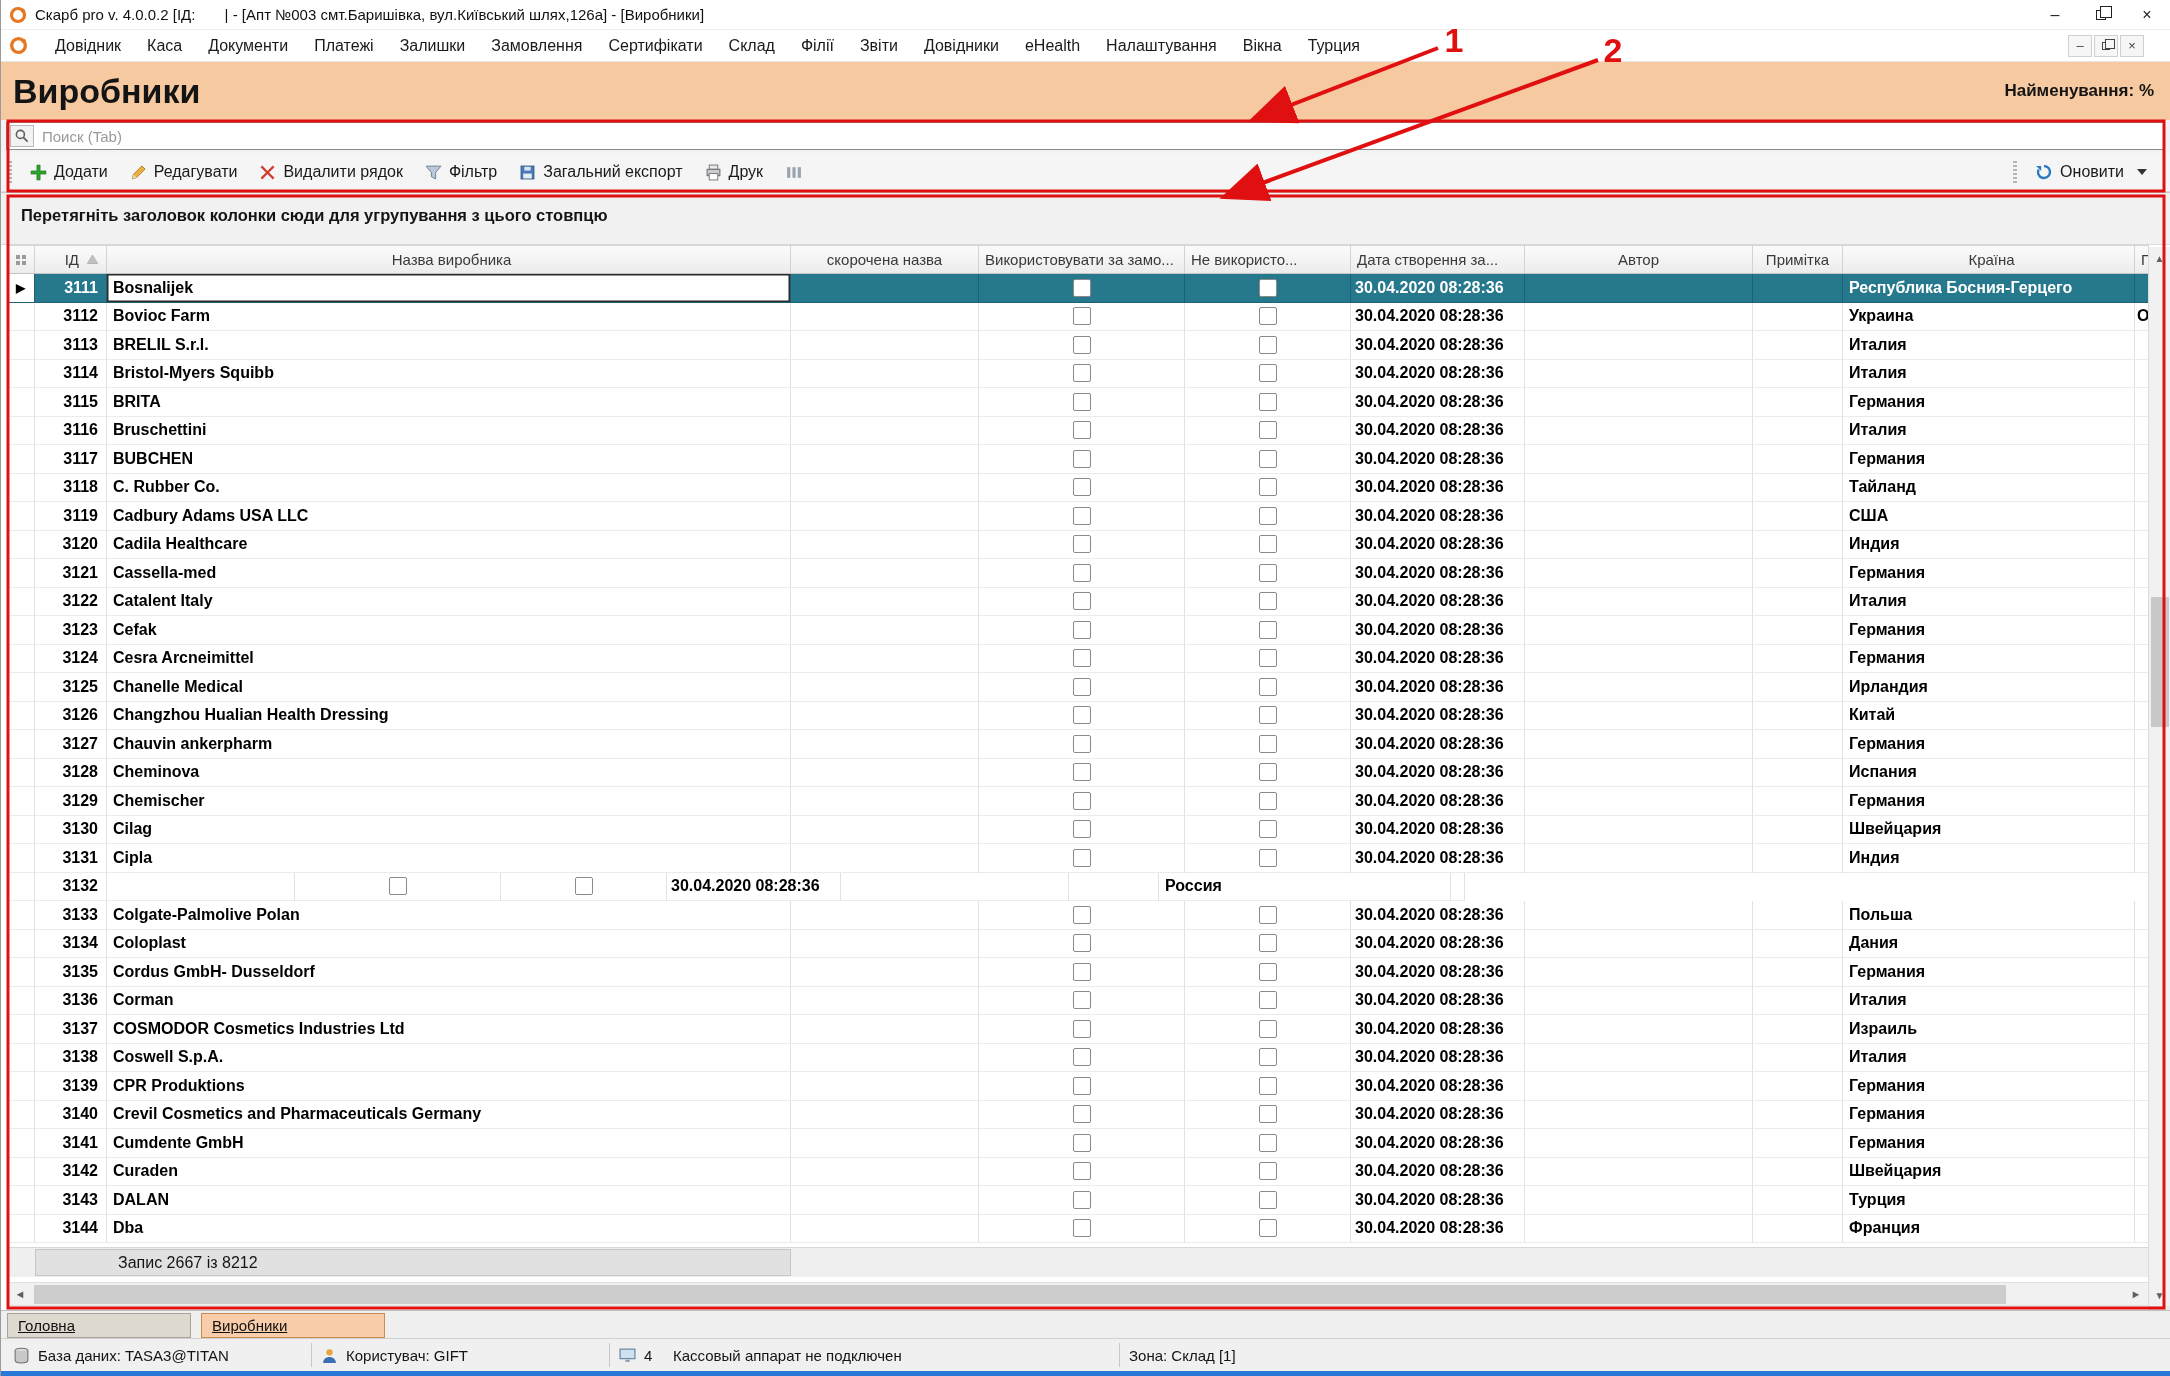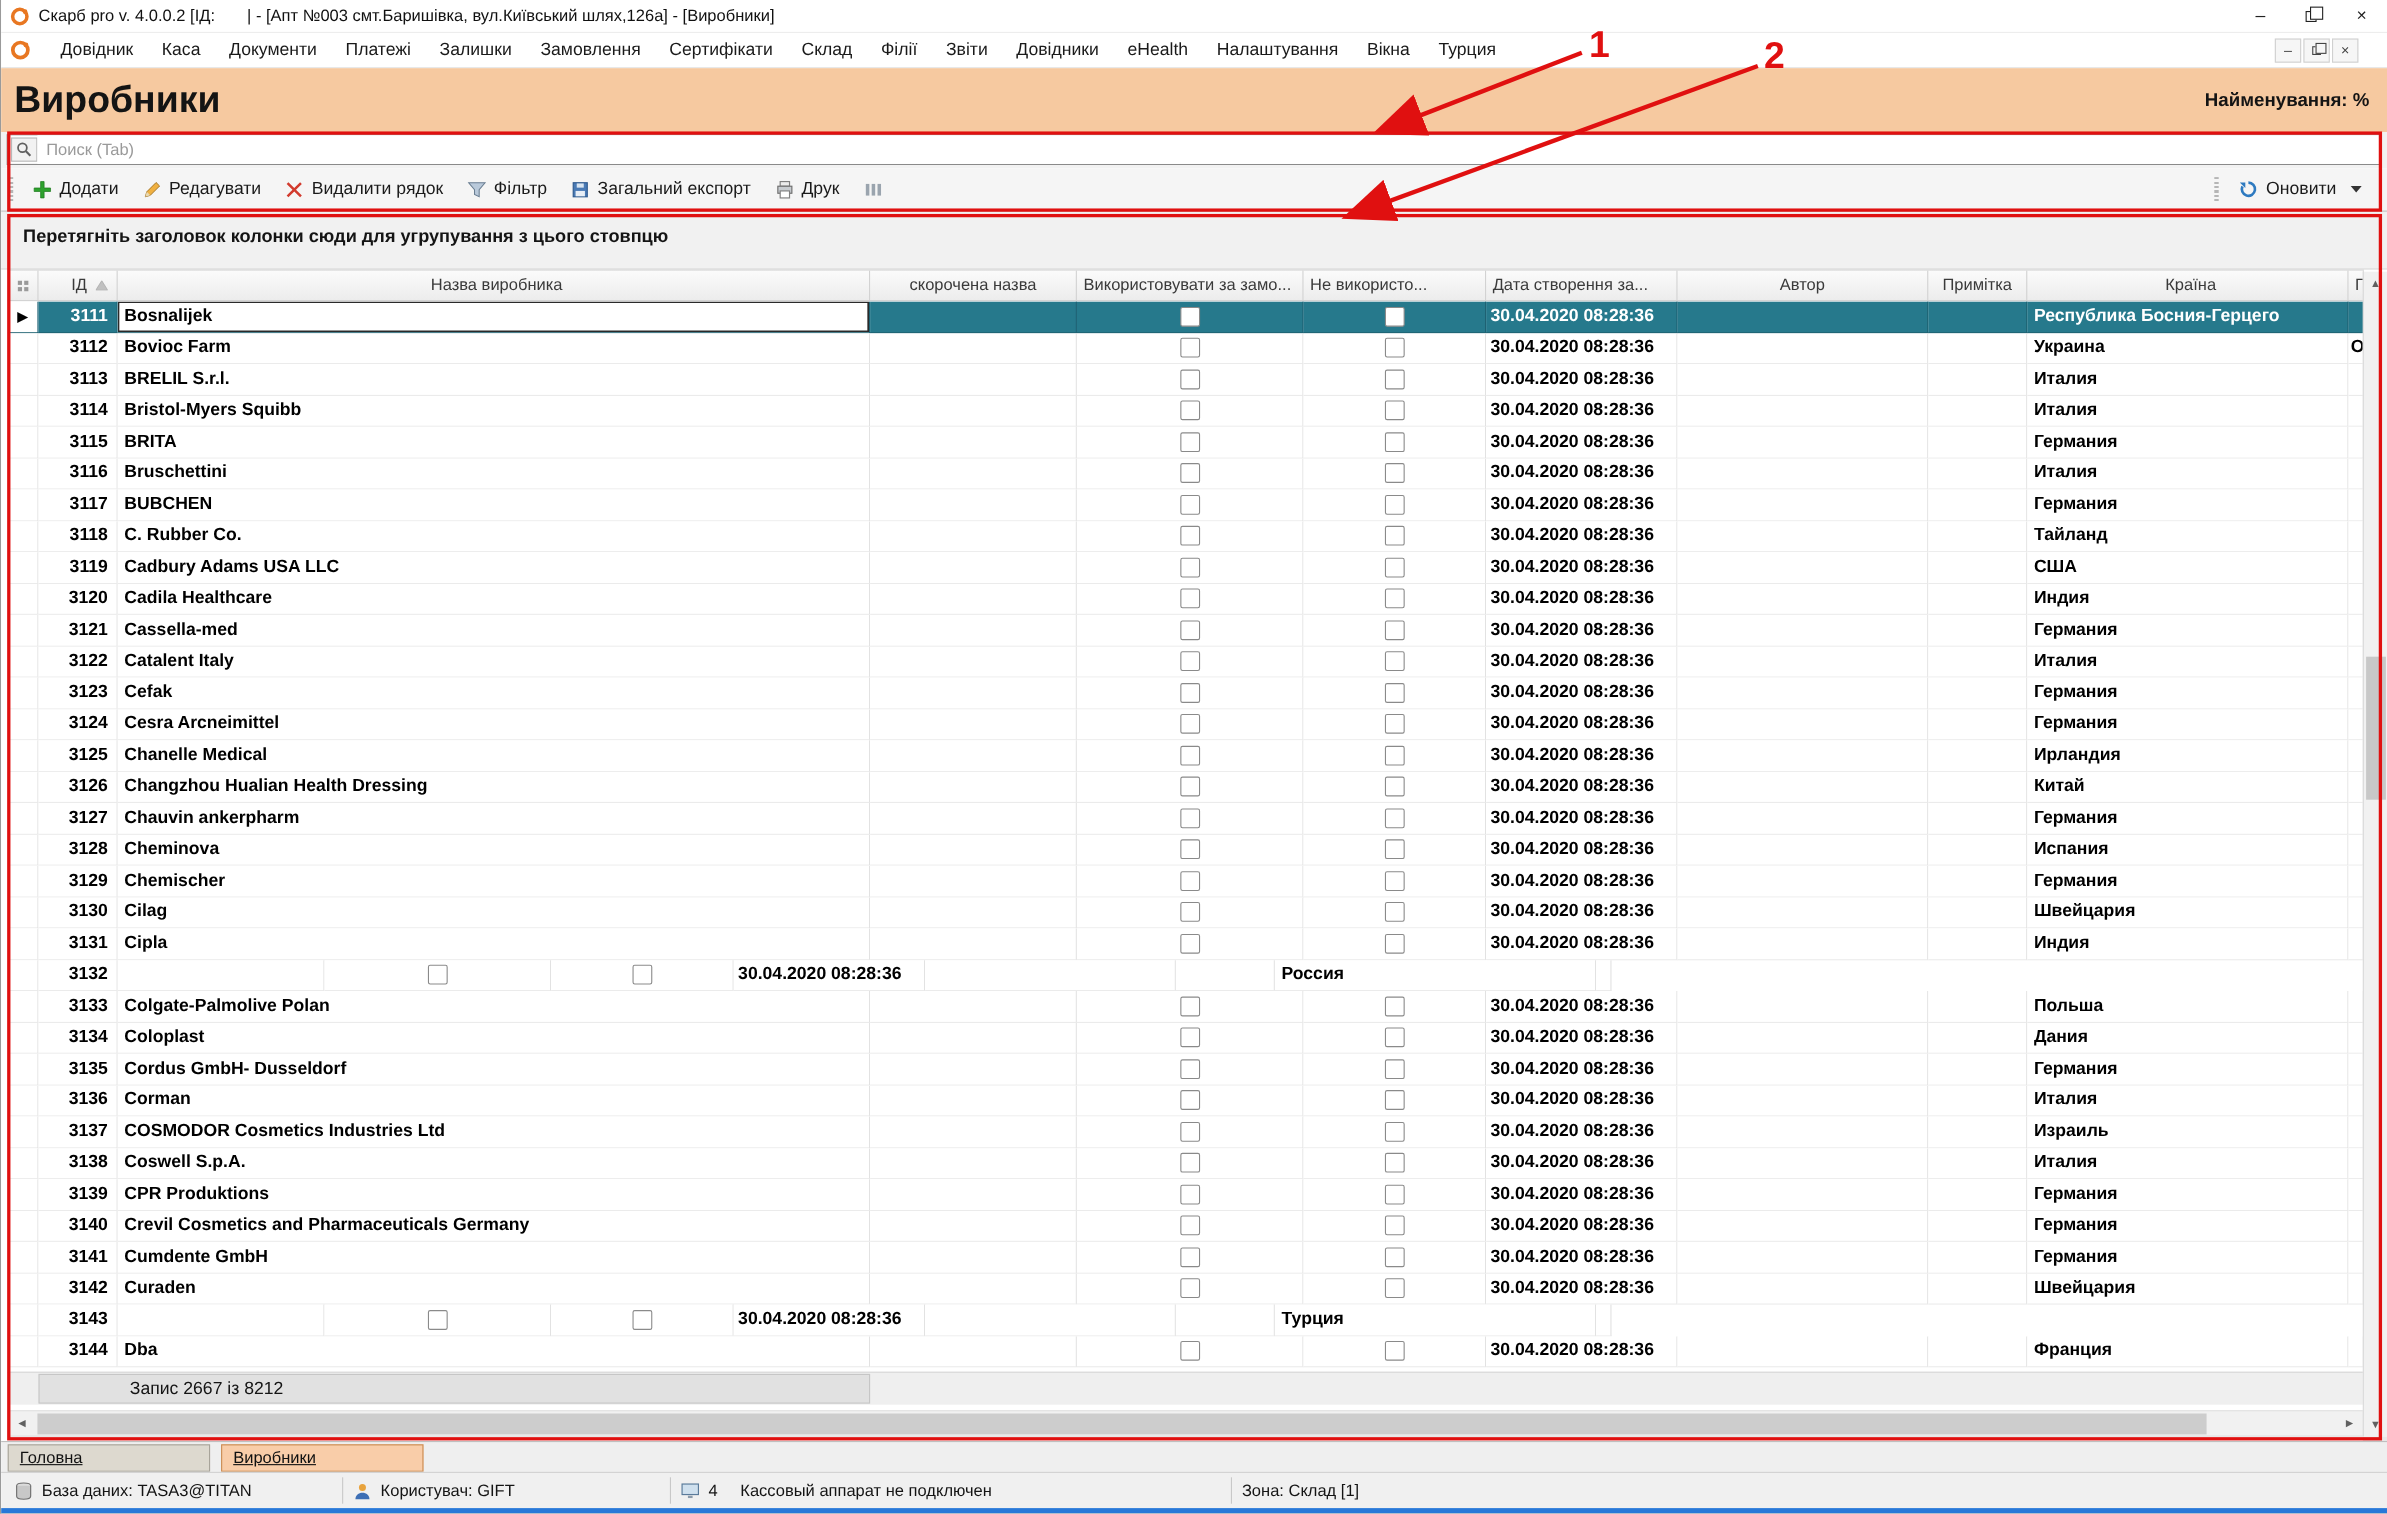--- a/index.html
+++ b/index.html
@@ -839,20 +839,21 @@
           </div>
           <div class="tc c-date">30.04.2020 08:28:36</div>
           <div class="tc c-author"></div>
           <div class="tc c-note"></div>
           <div class="tc c-country">Швейцария</div>
           <div class="tc c-extra"></div>
         </div>
         <div class="trow">
           <div class="tc c-ind"></div>
           <div class="tc c-id">3143</div>
+          <div class="tc c-name">DALAN</div>
           <div class="tc c-short"></div>
           <div class="tc c-chk">
             <span class="cb"></span>
           </div>
           <div class="tc c-chk2">
             <span class="cb"></span>
           </div>
           <div class="tc c-date">30.04.2020 08:28:36</div>
           <div class="tc c-author"></div>
           <div class="tc c-note"></div>

